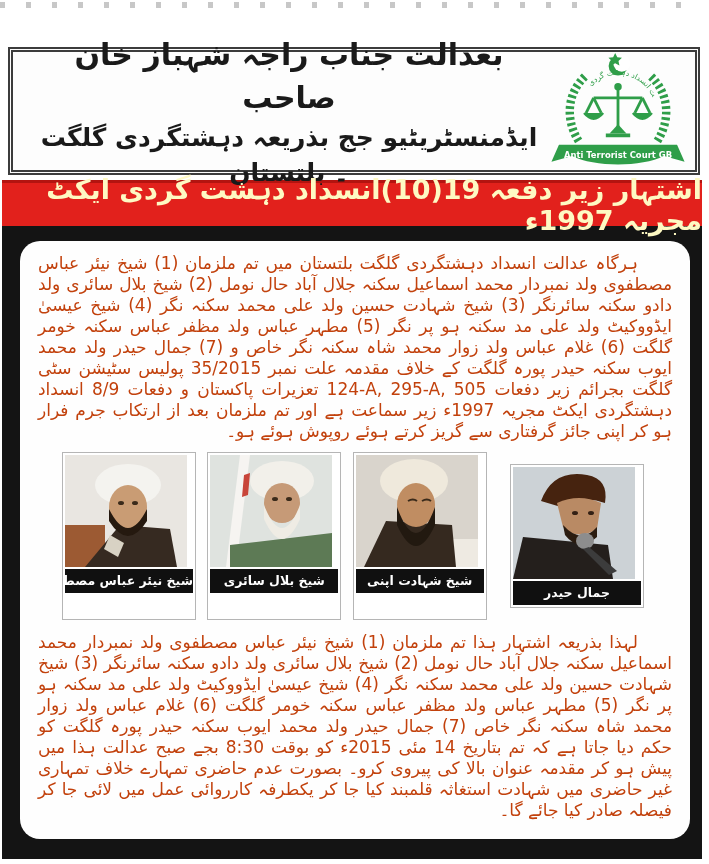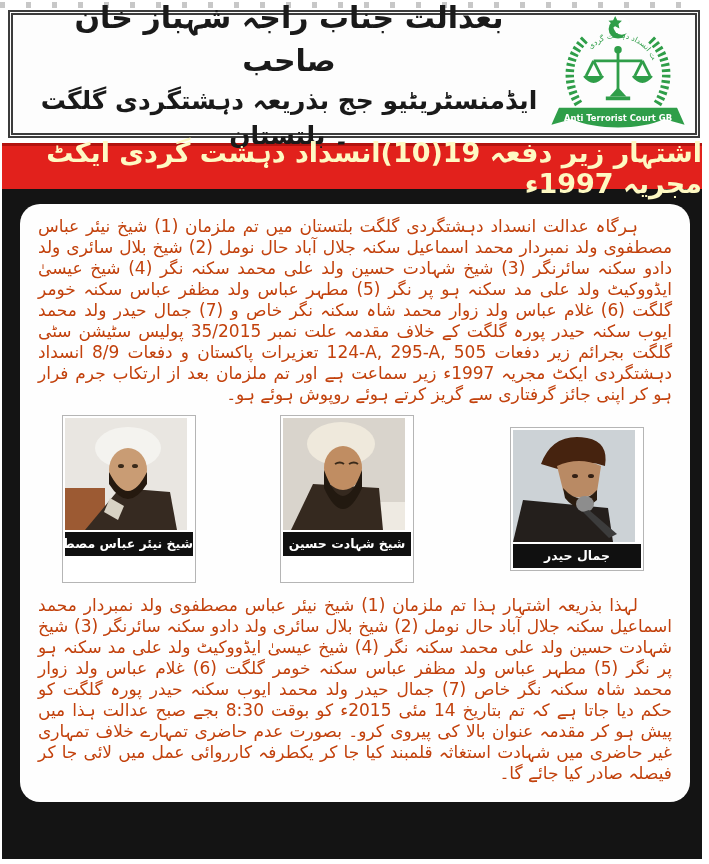--- a/index.html
+++ b/index.html
@@ -5,21 +5,21 @@
   html,body{margin:0;padding:0;background:#fff;}
   .page{position:relative;width:709px;height:864px;background:#fff;overflow:hidden;
         font-family:"DejaVu Sans",sans-serif;}
   .crop-marks{position:absolute;top:2px;left:0;width:709px;height:6px;
      background:repeating-linear-gradient(90deg,#9a9a9a 0 5px,transparent 5px 26px);
      opacity:.55;}
   .ad{position:absolute;top:10px;left:2px;width:700px;}
   
   .header-box{box-sizing:border-box;margin-left:6px;width:692px;height:128px;
      background:#fdfdfd;border:5px double #3c3c3c;display:flex;flex-direction:row;
-     align-items:center;justify-content:space-between;padding:2px 6px 2px 18px;}
+     align-items:center;justify-content:space-between;padding:2px 6px 2px 18px;margin-top:37px;}
   .titles{flex:1;text-align:center;direction:rtl;color:#1a1a1a;}
   .title1{font-size:30px;font-weight:bold;line-height:1.45;}
   .title2{font-size:25px;font-weight:bold;line-height:1.4;}
   .logo-wrap{width:142px;height:116px;flex:0 0 auto;display:flex;align-items:center;justify-content:center;}
   
   .banner{box-sizing:border-box;margin-top:5px;width:700px;height:46px;background:#e2211c;
      border-top:3px solid #b31410;color:#fef9c3;display:flex;align-items:center;justify-content:center;
      direction:rtl;font-size:27px;font-weight:bold;letter-spacing:0;}
   
   .black-area{box-sizing:border-box;width:700px;background:#141414;padding:15px 12px 0 18px;min-height:675px;}
@@ -106,33 +106,47 @@
               <path d="M45,80 l14,8 -6,14 -14,-8 Z" fill="#d8d2c4"></path>
               <ellipse cx="63" cy="30" rx="33" ry="21" fill="#f4f3ef"></ellipse>
               <ellipse cx="63" cy="52" rx="19" ry="22" fill="#c99c74"></ellipse>
               <path d="M44,54 Q63,92 82,54 L82,66 Q63,96 44,66 Z" fill="#25190f"></path>
               <ellipse cx="56" cy="48" rx="3" ry="2" fill="#3a2a1a"></ellipse>
               <ellipse cx="70" cy="48" rx="3" ry="2" fill="#3a2a1a"></ellipse>
             </svg>
             <figcaption class="caption">شیخ نیئر عباس مصطفوی</figcaption>
           </figure>
 
+          <figure class="photo" style="margin:0">
+            <svg viewBox="0 0 122 112">
+              <rect width="122" height="112" fill="#dfe3df"></rect>
+              <path d="M30,0 L40,0 L26,112 L16,112 Z" fill="#f6f4f1"></path>
+              <path d="M34,20 L40,18 L38,40 L32,42 Z" fill="#c8453a"></path>
+              <path d="M20,90 L122,78 L122,112 L20,112 Z" fill="#5d7a55"></path>
+              <ellipse cx="72" cy="26" rx="32" ry="20" fill="#f2f0ea"></ellipse>
+              <ellipse cx="72" cy="48" rx="18" ry="20" fill="#c69a77"></ellipse>
+              <path d="M54,50 Q72,96 90,50 L90,64 Q72,104 54,64 Z" fill="#efece4"></path>
+              <ellipse cx="65" cy="44" rx="3" ry="2" fill="#3a2a1a"></ellipse>
+              <ellipse cx="79" cy="44" rx="3" ry="2" fill="#3a2a1a"></ellipse>
+            </svg>
+            <figcaption class="caption">شیخ بلال سائری</figcaption>
+          </figure>
 
           <figure class="photo" style="margin:0">
             <svg viewBox="0 0 122 112">
               <rect width="122" height="112" fill="#d9d4cc"></rect>
               <rect x="78" y="84" width="44" height="28" fill="#eeeae2"></rect>
               <path d="M8,112 L30,66 L96,70 L100,112 Z" fill="#35291f"></path>
               <ellipse cx="58" cy="26" rx="34" ry="22" fill="#efe9dc"></ellipse>
               <ellipse cx="60" cy="50" rx="19" ry="22" fill="#c08d62"></ellipse>
               <path d="M41,52 Q60,104 79,52 L79,70 Q60,112 41,70 Z" fill="#221910"></path>
               <path d="M52,46 q5,-3 9,0" stroke="#3a2a1a" stroke-width="2" fill="none"></path>
               <path d="M66,46 q5,-3 9,0" stroke="#3a2a1a" stroke-width="2" fill="none"></path>
             </svg>
-            <figcaption class="caption">شیخ شہادت حسین</figcaption>
+            <figcaption class="caption">شیخ شہادت اپنی</figcaption>
           </figure>
 
           <figure class="photo" style="margin:12px">
             <svg viewBox="0 0 122 112">
               <rect width="122" height="112" fill="#ccd2d6"></rect>
               <path d="M0,112 L10,70 L95,78 L100,112 Z" fill="#241f1c"></path>
               <path d="M28,34 Q40,2 74,8 Q96,12 92,36 Q70,28 48,40 Z" fill="#46230f"></path>
               <path d="M44,36 Q66,26 88,36 L84,62 Q64,74 50,60 Z" fill="#b98a64"></path>
               <path d="M50,58 Q68,78 84,60 L84,70 Q66,86 52,68 Z" fill="#2a1c10"></path>
               <ellipse cx="62" cy="46" rx="3" ry="2" fill="#332014"></ellipse>

